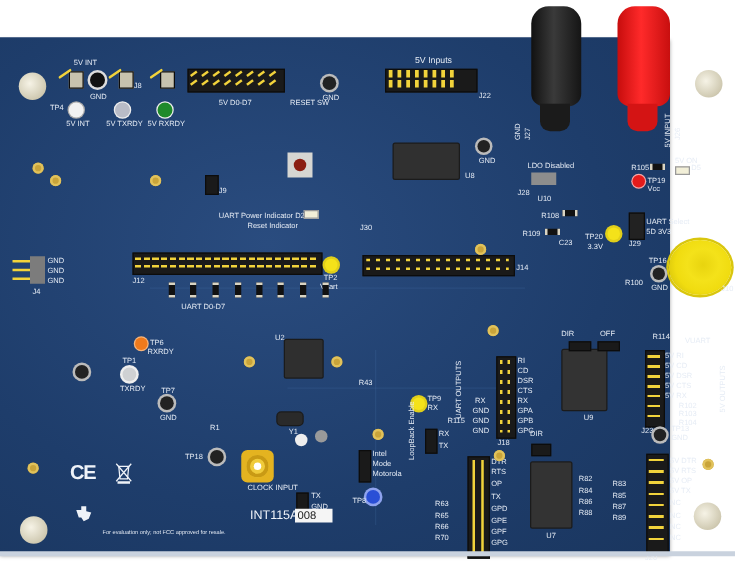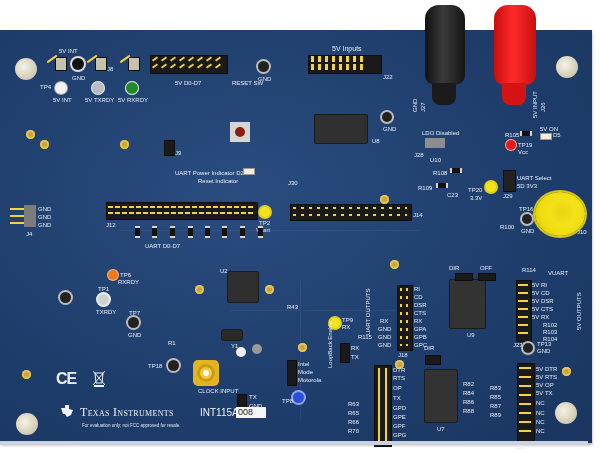--- a/index.html
+++ b/index.html
@@ -1,17 +1,17 @@
 <!DOCTYPE html>
 <html><head>
 <meta charset="utf-8">
 <style>
   html,body{margin:0;padding:0;background:#ffffff;}
   body{width:600px;height:453px;position:relative;overflow:hidden;font-family:"Liberation Sans",sans-serif;}
-  .board{position:absolute;left:0;top:30px;width:592px;height:413px;background:#1f3f6e;
+  .board{position:absolute;left:0;top:30px;width:536px;height:413px;background:#1f3f6e;
     background-image:radial-gradient(ellipse at 40% 40%, #2a4c7f 0%, #1e3d6b 60%, #1a365f 100%);
     box-shadow:0 2px 3px rgba(0,0,0,0.35);}
   .edge-bottom{position:absolute;left:0;top:441px;width:588px;height:4px;background:#c9d2de;}
   .lbl{position:absolute;color:#e6ecf5;font-size:6px;line-height:7px;white-space:nowrap;}
   .lbl.big{font-size:7px;}
   .vert{transform-origin:left top;transform:rotate(-90deg);}
   .hole{position:absolute;width:9px;height:9px;border-radius:50%;background:#c9a43a;box-shadow:inset 0 0 0 2px #e1c25b;}
   .smd{position:absolute;width:8px;height:5px;background:#111;border-left:2px solid #d9d4c3;border-right:2px solid #d9d4c3;}
   .smdv{position:absolute;width:5px;height:8px;background:#111;border-top:2px solid #d9d4c3;border-bottom:2px solid #d9d4c3;}
   .header{position:absolute;background:#1a1a1a;border:1px solid #0c0c0c;}
@@ -350,21 +350,20 @@
         <path d="M1 1 L13 15 M13 1 L1 15" stroke="#eef2f8" stroke-width="1"></path>
         <rect x="2" y="15" width="10" height="2" fill="#eef2f8"></rect>
       </svg>
   </div>
 
   <div style="position:absolute;left:60px;top:374px;width:14px;height:14px;">
     <svg width="14" height="14" viewBox="0 0 14 14">
         <path d="M1 4 L5 4 L5 1 L9 1 L9 5 L13 6 L11 11 L7 13 L5 10 L3 10 Z" fill="#eef2f8"></path>
       </svg>
   </div>
-  <div style="position:absolute;left:80px;top:375px;color:#eef2f8;font-size:12px;font-family:'Liberation Serif',serif;letter-spacing:0.3px;font-variant:small-caps;">Texas Instruments</div>
   <div style="position:absolute;left:82px;top:393px;color:#dfe6f0;font-size:4.5px;">For evaluation only; not FCC approved for resale.</div>
 
   <div style="position:absolute;left:200px;top:377px;color:#eef2f8;font-size:10px;">INT115A</div>
   <div style="position:absolute;left:236px;top:377px;width:28px;height:11px;background:#f5f5f5;color:#1a1a1a;font-size:9px;line-height:11px;padding-left:2px;">008</div>
 
   <div class="hole" style="left:26px;top:100px;"></div>
   <div class="hole" style="left:40px;top:110px;"></div>
   <div class="hole" style="left:120px;top:110px;"></div>
   <div class="hole" style="left:380px;top:165px;"></div>
   <div class="hole" style="left:195px;top:255px;"></div>

